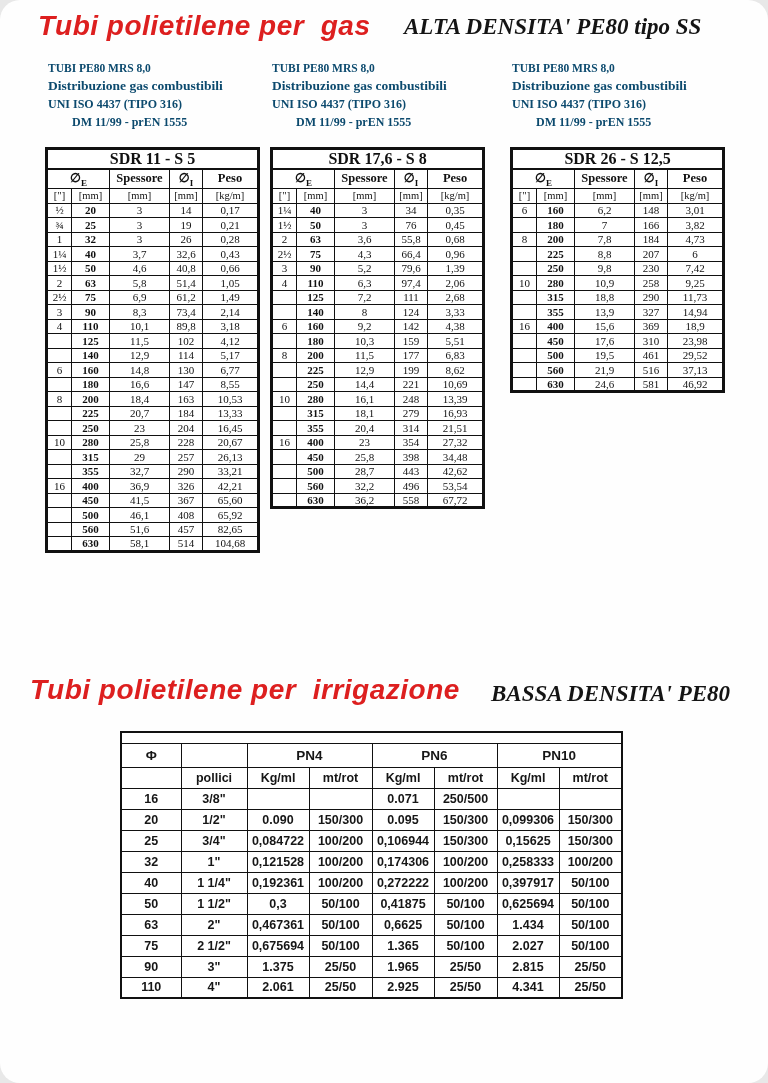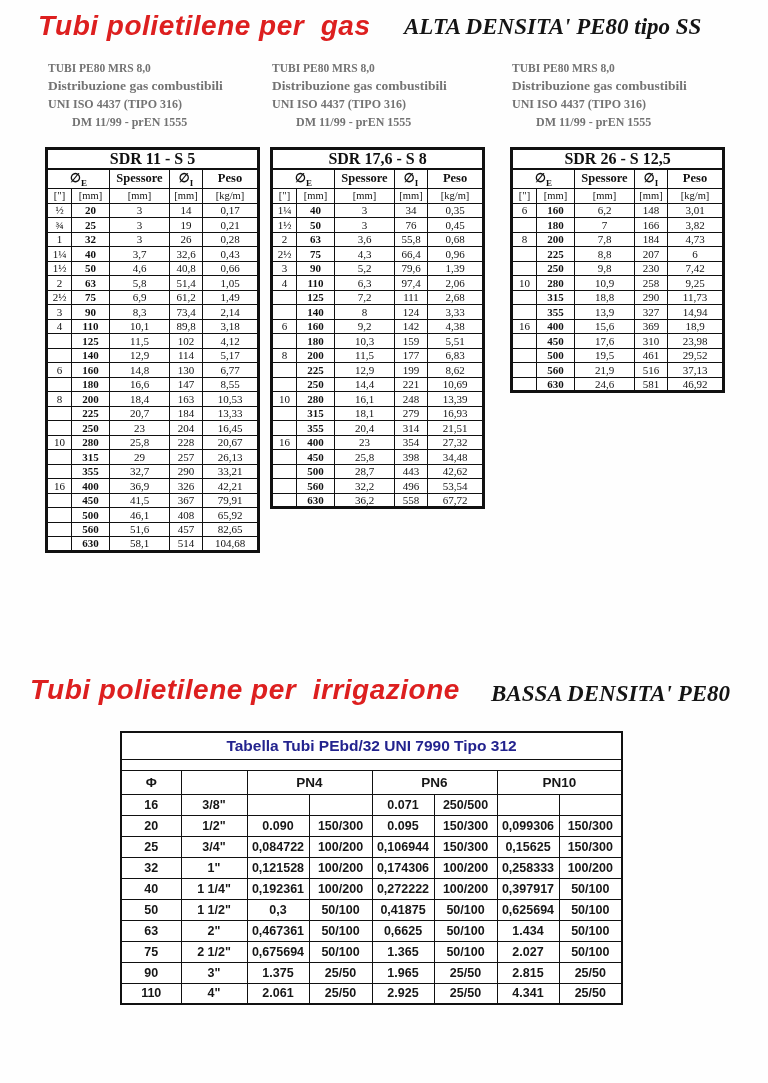--- a/index.html
+++ b/index.html
@@ -1,19 +1,19 @@
 <!DOCTYPE html>
 <html><head>
 <meta charset="utf-8">
 <style>
   * { margin: 0; padding: 0; box-sizing: border-box; }
   body { background: #e8e8e8; font-family: "Liberation Serif", serif; }
   .page {
     position: relative; width: 768px; height: 1083px;
-    background: #fefefe; margin: 0 auto; overflow: hidden;
+    background: #fefefe; margin: 0 auto; overflow: hidden; border-radius: 20px;
   }
 
   
   .red-title {
     position: absolute;
     font-family: "Liberation Sans", sans-serif;
     font-size: 28px; font-weight: bold; font-style: italic;
     color: #dd1f1f; letter-spacing: 0.5px; white-space: pre;
   }
   .serif-subtitle {
@@ -23,21 +23,21 @@
     color: #141414; white-space: nowrap;
   }
   #title1 { left: 38px; top: 10px; }
   #subtitle1 { left: 404px; top: 14px; }
   #title2 { left: 30px; top: 674px; }
   #subtitle2 { left: 491px; top: 681px; text-align: right; }
 
   
   .spec-block {
     position: absolute; top: 62px; width: 220px;
-    font-family: "Liberation Serif", serif; font-weight: bold; color: #737373;
+    font-family: "Liberation Serif", serif; font-weight: bold; color: #0c4a6e;
   }
   .spec-block .l1 { font-size: 11.5px; margin-bottom: 4px; }
   .spec-block .l2 { font-size: 13.5px; margin-bottom: 3px; }
   .spec-block .l3 { font-size: 12px;   margin-bottom: 3px; }
   .spec-block .l4 { font-size: 12px; margin-left: 24px; }
   #spec1 { left: 48px; } #spec2 { left: 272px; } #spec3 { left: 512px; }
 
   
   .gas-table {
     position: absolute; top: 147px;
@@ -273,21 +273,21 @@
           <td>400</td>
           <td>36,9</td>
           <td>326</td>
           <td>42,21</td>
         </tr>
         <tr>
           <td></td>
           <td>450</td>
           <td>41,5</td>
           <td>367</td>
-          <td>79,91</td>
+          <td>65,60</td>
         </tr>
         <tr>
           <td></td>
           <td>500</td>
           <td>46,1</td>
           <td>408</td>
           <td>65,92</td>
         </tr>
         <tr>
           <td></td>
@@ -612,32 +612,39 @@
         <col style="width:60px">
         <col style="width:66px">
         <col style="width:62px">
         <col style="width:63px">
         <col style="width:62px">
         <col style="width:63px">
         <col style="width:62px">
         <col style="width:63px">
       </colgroup>
     <thead>
-      <tr class="i-title">
-          <td colspan="8">Tabella Tubi PEbd/32 UNI 7990 Tipo 312</td>
-        </tr>
       <tr class="i-spacer">
           <td colspan="8"></td>
         </tr>
       <tr class="h1">
         <th>Φ</th>
         <th></th>
         <th colspan="2">PN4</th>
         <th colspan="2">PN6</th>
         <th colspan="2">PN10</th>
+      </tr>
+      <tr class="h3">
+        <th></th>
+        <th>pollici</th>
+        <th>Kg/ml</th>
+        <th>mt/rot</th>
+        <th>Kg/ml</th>
+        <th>mt/rot</th>
+        <th>Kg/ml</th>
+        <th>mt/rot</th>
       </tr>
     </thead>
     <tbody>
         <tr>
           <td>16</td>
           <td>3/8"</td>
           <td></td>
           <td></td>
           <td>0.071</td>
           <td>250/500</td>

